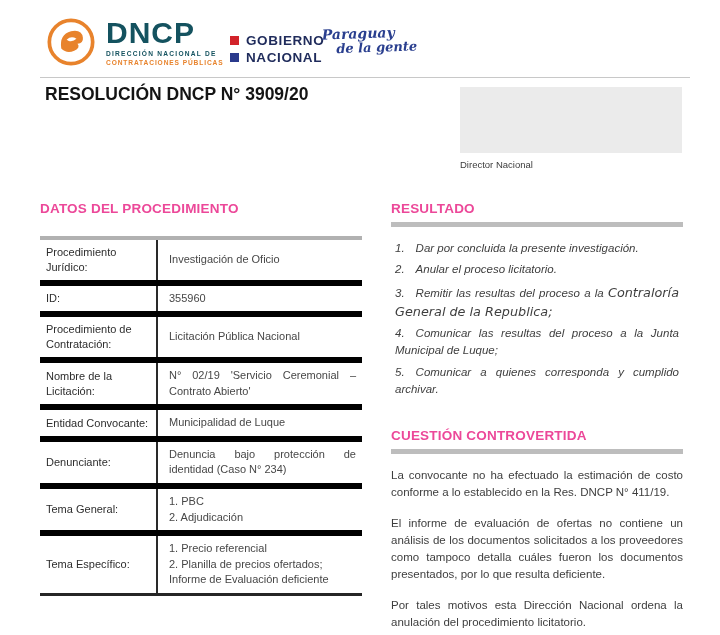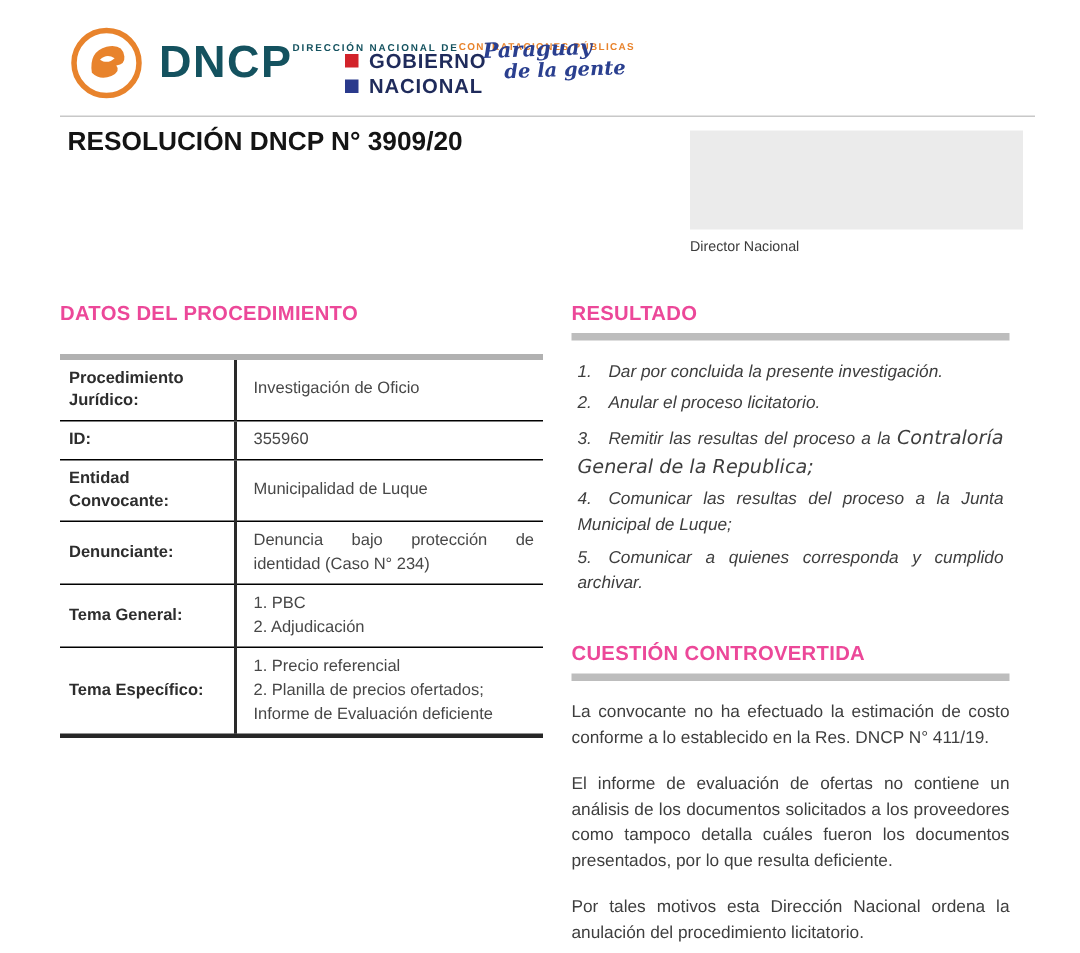--- a/index.html
+++ b/index.html
@@ -4,21 +4,21 @@
 <style>
   html,body { margin:0; padding:0; background:#ffffff; }
   .page {
     position:relative; width:720px; height:635px; background:#ffffff;
     font-family:"Liberation Sans", sans-serif; overflow:hidden;
   }
 
   
   .brand { position:absolute; left:45px; top:16px; display:flex; align-items:center; gap:9px; }
   .emblem { width:52px; height:52px; }
-  .brand-text { display:flex; line-height:1; }
+  .brand-text { display:flex; flex-direction:column; line-height:1; }
   .brand-acronym { font-size:30px; font-weight:bold; letter-spacing:1px; color:#14525f; }
   .brand-sub1 { font-size:6.6px; letter-spacing:1.25px; color:#14525f; margin-top:3px; font-weight:bold; }
   .brand-sub2 { font-size:6.6px; letter-spacing:0.9px; color:#e8832c; margin-top:2px; font-weight:bold; }
 
   .gob { position:absolute; left:230px; top:33px; }
   .gob-row { display:flex; align-items:center; gap:7px; margin-bottom:2px; }
   .sq { width:9px; height:9px; display:inline-block; }
   .sq-red { background:#d2232a; }
   .sq-blue { background:#2a3a8c; }
   .gob-word { font-size:13.5px; font-weight:bold; letter-spacing:0.6px; color:#1f2b5b; }
@@ -31,30 +31,30 @@
   .rule { position:absolute; left:40px; top:77px; width:650px; height:1px; background:#c8c8c8; }
 
   
   .title { position:absolute; left:45px; top:84px; font-size:17.5px; font-weight:bold; color:#141414; }
   .sigbox { position:absolute; left:460px; top:87px; width:222px; height:66px; background:#ebebeb; }
   .siglabel { position:absolute; left:460px; top:159px; width:222px; 
               font-size:9.5px; color:#3c3c3c; }
 
   
   .left-col  { position:absolute; left:40px;  top:201px; width:322px; }
-  .right-col { position:absolute; left:381px; top:201px; width:292px; }
+  .right-col { position:absolute; left:391px; top:201px; width:292px; }
 
   .sec-heading { font-size:13.5px; font-weight:bold; color:#ec4899; letter-spacing:0.2px; }
   .sec-bar { height:5px; background:#bdbdbd; margin-top:6px; }
 
   
   .proc-table { width:100%; border-collapse:collapse; margin-top:20px;
                 border-top:4px solid #b1b1b1; border-bottom:3px solid #262626; }
-  .proc-table tr + tr td { border-top:1px solid #000000; }
-  td.lbl { width:106px; font-size:11px; font-weight:bold; color:#2d2d2d; line-height:1.35;
+  .proc-table tr + tr td { border-top:6px solid #000000; }
+  td.lbl { width:106px; font-size:11px; font-weight:normal; color:#2d2d2d; line-height:1.35;
            border-right:2px solid #2a2a2a; padding:5px 4px 5px 6px; vertical-align:middle; }
   td.val { font-size:11px; color:#474747; line-height:1.42; text-align:justify;
            white-space:pre-line; padding:5px 6px 5px 11px; vertical-align:middle; }
 
   
   .list { margin-top:13px; }
   .item { font-size:11.5px; line-height:1.5; color:#3e3e3e; text-align:justify; margin:4px;font-style:italic; }
   .item .num { margin-right:11px; }
   .emph { font-size:12.8px; font-family:"DejaVu Sans", sans-serif; }
 
@@ -107,20 +107,28 @@
       <tbody>
           <tr>
         <td class="lbl">Procedimiento Jurídico:</td>
         <td class="val">Investigación de Oficio</td>
       </tr>
       <tr>
         <td class="lbl">ID:</td>
         <td class="val">355960</td>
       </tr>
       <tr>
+        <td class="lbl">Procedimiento de Contratación:</td>
+        <td class="val">Licitación Pública Nacional</td>
+      </tr>
+      <tr>
+        <td class="lbl">Nombre de la Licitación:</td>
+        <td class="val">N° 02/19 'Servicio Ceremonial – Contrato Abierto'</td>
+      </tr>
+      <tr>
         <td class="lbl">Entidad Convocante:</td>
         <td class="val">Municipalidad de Luque</td>
       </tr>
       <tr>
         <td class="lbl">Denunciante:</td>
         <td class="val">Denuncia bajo protección de identidad (Caso N° 234)</td>
       </tr>
       <tr>
         <td class="lbl">Tema General:</td>
         <td class="val">1. PBC

